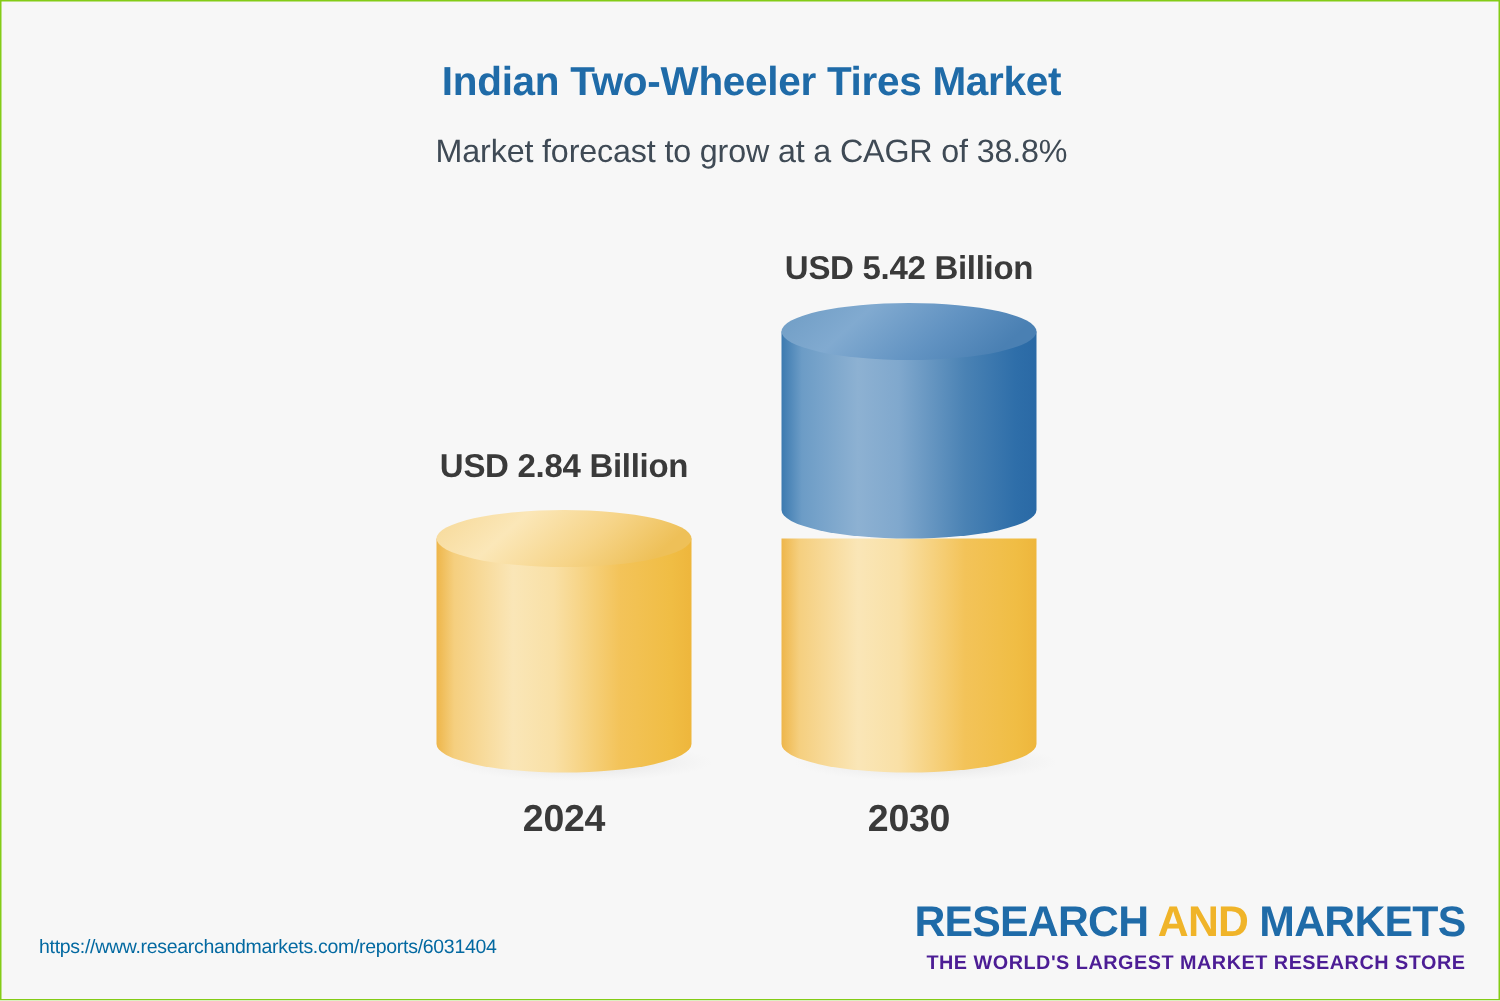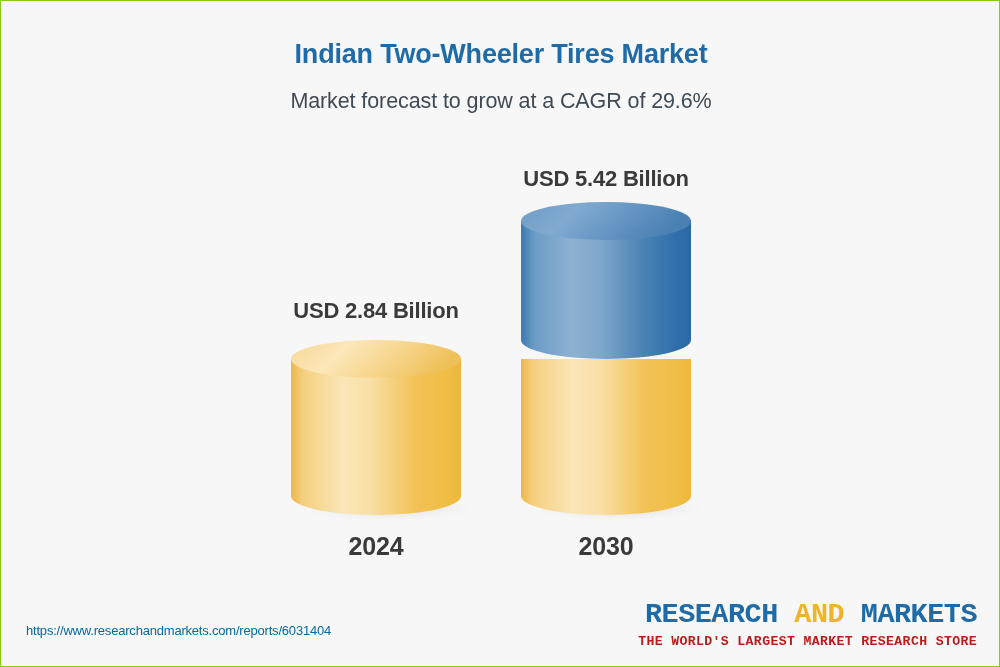--- a/index.html
+++ b/index.html
@@ -100,49 +100,48 @@
     letter-spacing: -0.2px;
     text-align: right;
   }
 
   .logo {
     position: absolute;
     right: 22px;
     top: 600px;
     text-align: right;
     line-height: 1;
-    font-family: Liberation Mono, monospace;
   }
   .logo-main {
     font-size: 28.5px;
     font-weight: bold;
     color: #1f6ba8;
     letter-spacing: -0.5px;
     white-space: nowrap;
   }
   .logo-main .logo-and {
     color: #f0b429;
   }
   .logo-tag {
     margin-top: 5px;
     font-size: 13.2px;
     font-weight: bold;
-    color: #b91c1c;
+    color: #4c1d95;
     letter-spacing: 0.35px;
     white-space: nowrap;
   }
 </style>
 </head>
 <body>
 
 <div class="canvas">
 
   <div class="chart-title">Indian Two-Wheeler Tires Market</div>
 
-  <div class="chart-subtitle">Market forecast to grow at a CAGR of 29.6%</div>
+  <div class="chart-subtitle">Market forecast to grow at a CAGR of 38.8%</div>
 
   <div class="plot">
 
     <div class="bar-group" style="left:290px; width:170px;">
 
       <div class="value-label" style="top:297px;">USD 2.84 Billion</div>
 
       <svg class="cyl-svg" style="left:0px; top:341px;" width="170" height="175" viewBox="0 0 170 175">
         <defs>
           <linearGradient id="goldBody" x1="0" y1="0" x2="1" y2="0">

